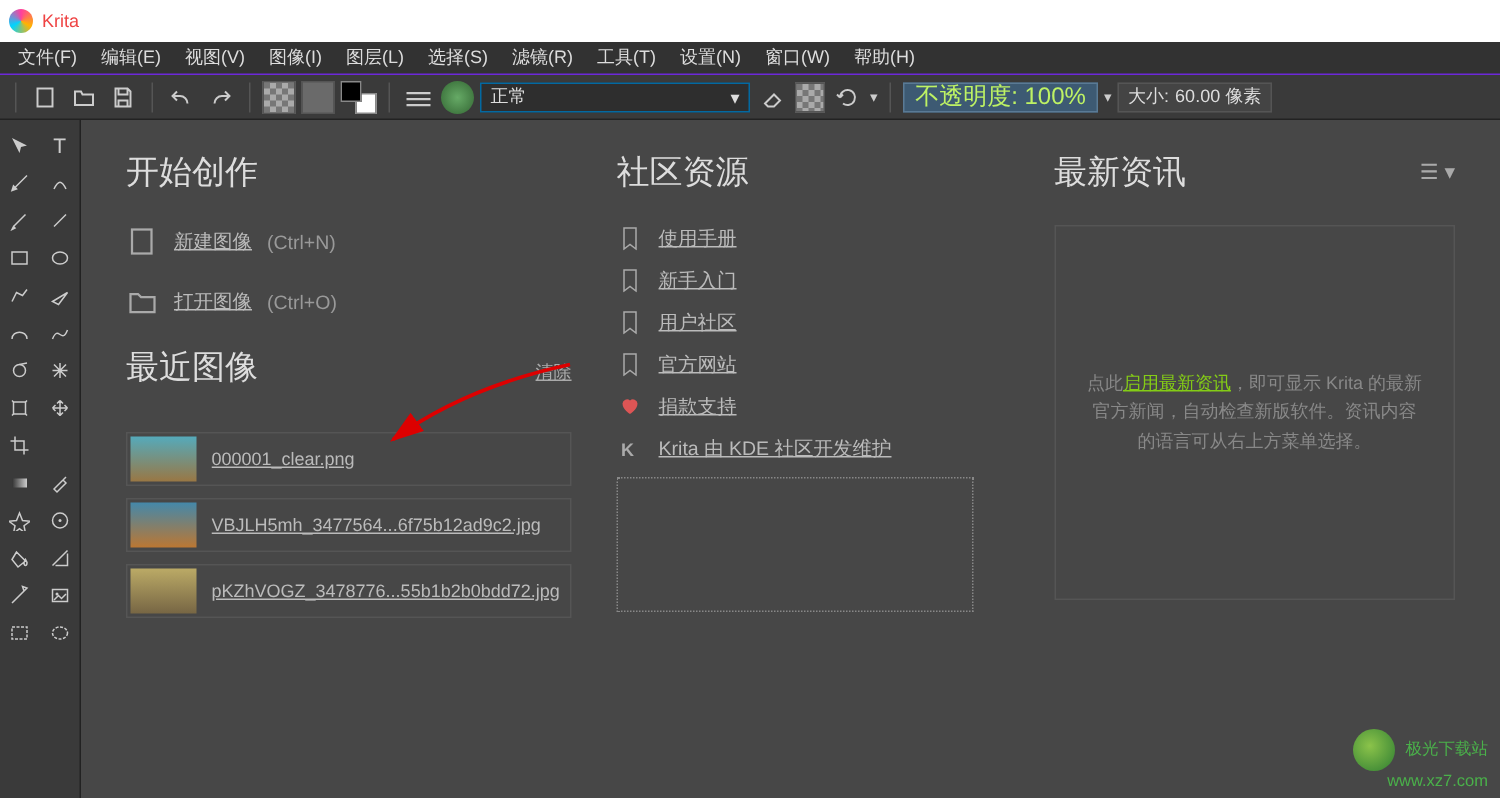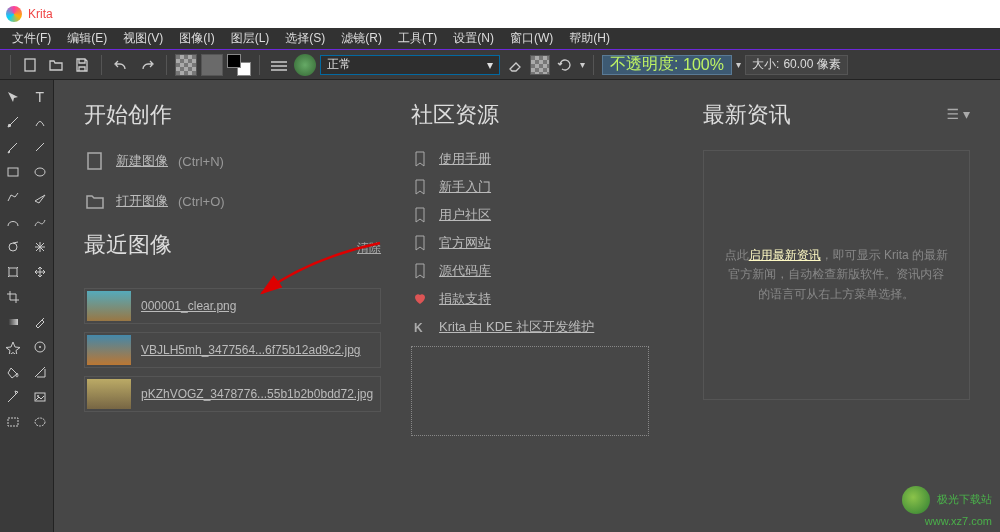--- a/index.html
+++ b/index.html
@@ -36,21 +36,21 @@
 .recent-head .clear { color: #aaa; font-size: 12px; text-decoration: underline; cursor: pointer; }
 .recent-item { display: flex; align-items: center; gap: 10px; margin-bottom: 8px; border: 1px solid #555; padding: 2px; }
 .recent-item .thumb { width: 44px; height: 30px; background: #678; flex-shrink: 0; }
 .recent-item .fname { color: #bbb; font-size: 12px; text-decoration: underline; white-space: nowrap; overflow: hidden; text-overflow: ellipsis; }
 .res-row { display: flex; align-items: center; gap: 10px; margin-bottom: 10px; }
 .res-row .ricon { width: 18px; height: 18px; color: #aaa; display: flex; align-items: center; justify-content: center; }
 .res-row .rlabel { color: #bbb; font-size: 13px; text-decoration: underline; }
 .news-col { position: relative; padding-left: 24px; }
 .news-box { border: 1px solid #555; height: 250px; display: flex; align-items: center; justify-content: center; text-align: center; padding: 20px; margin-top: 10px; }
 .news-box p { color: #888; font-size: 12px; line-height: 1.6; }
-.news-box .enable { color: #fef9c3; text-decoration: underline; }
+.news-box .enable { color: #84cc16; text-decoration: underline; }
 .hamburger { position: absolute; right: 0; top: 6px; color: #aaa; cursor: pointer; font-size: 14px; }
 .arrow { position: absolute; top: 158px; left: 196px; pointer-events: none; }
 .dotted-box { border: 1px dotted #888; height: 90px; margin-top: 10px; }
 .watermark { position: absolute; bottom: 4px; right: 8px; color: #4ab04a; font-size: 11px; line-height: 1.3; text-align: right; }
 .watermark .logo2 { width: 28px; height: 28px; display: inline-block; background: radial-gradient(circle at 40% 40%, #8bc34a, #2e7d32); border-radius: 50%; vertical-align: middle; margin-right: 4px; }
 .brush-ico { width: 22px; height: 22px; background: radial-gradient(circle, #6a6, #363); border-radius: 50%; }
 </style>
 </head>
 <body>
 
@@ -396,28 +396,20 @@
       <div class="res-row">
           <div class="ricon">
             <svg width="14" height="16" viewBox="0 0 14 16">
               <path d="M3 1h8v14l-4-3-4 3z" stroke="#aaa" fill="none"></path>
             </svg>
           </div>
           <span class="rlabel">官方网站</span>
         </div>
       <div class="res-row">
           <div class="ricon">
-            <svg width="14" height="16" viewBox="0 0 14 16">
-              <path d="M3 1h8v14l-4-3-4 3z" stroke="#aaa" fill="none"></path>
-            </svg>
-          </div>
-          <span class="rlabel">源代码库</span>
-        </div>
-      <div class="res-row">
-          <div class="ricon">
             <svg width="14" height="14" viewBox="0 0 14 14">
               <path d="M7 12s-5-3-5-7a3 3 0 0 1 5-2 3 3 0 0 1 5 2c0 4-5 7-5 7z" fill="#d55"></path>
             </svg>
           </div>
           <span class="rlabel">捐款支持</span>
         </div>
       <div class="res-row">
           <div class="ricon">
             <svg width="14" height="14" viewBox="0 0 14 14">
               <text x="1" y="12" font-size="12" fill="#aaa" font-weight="bold">K</text>

